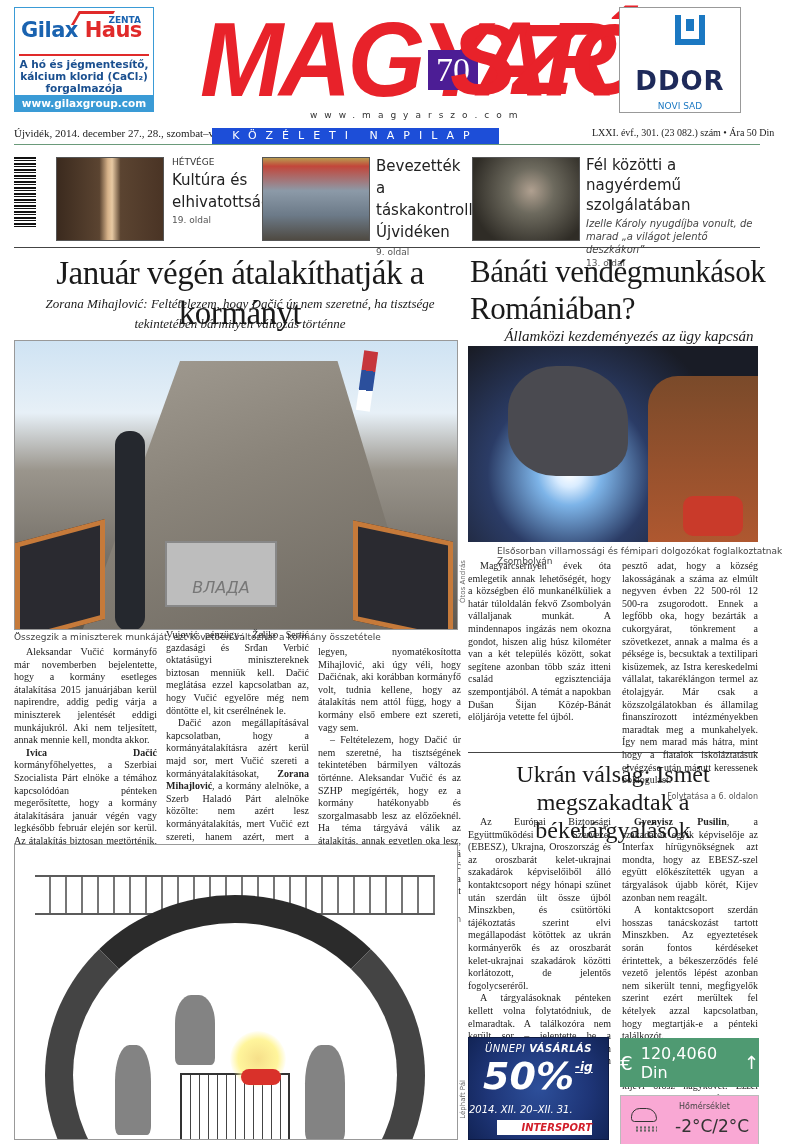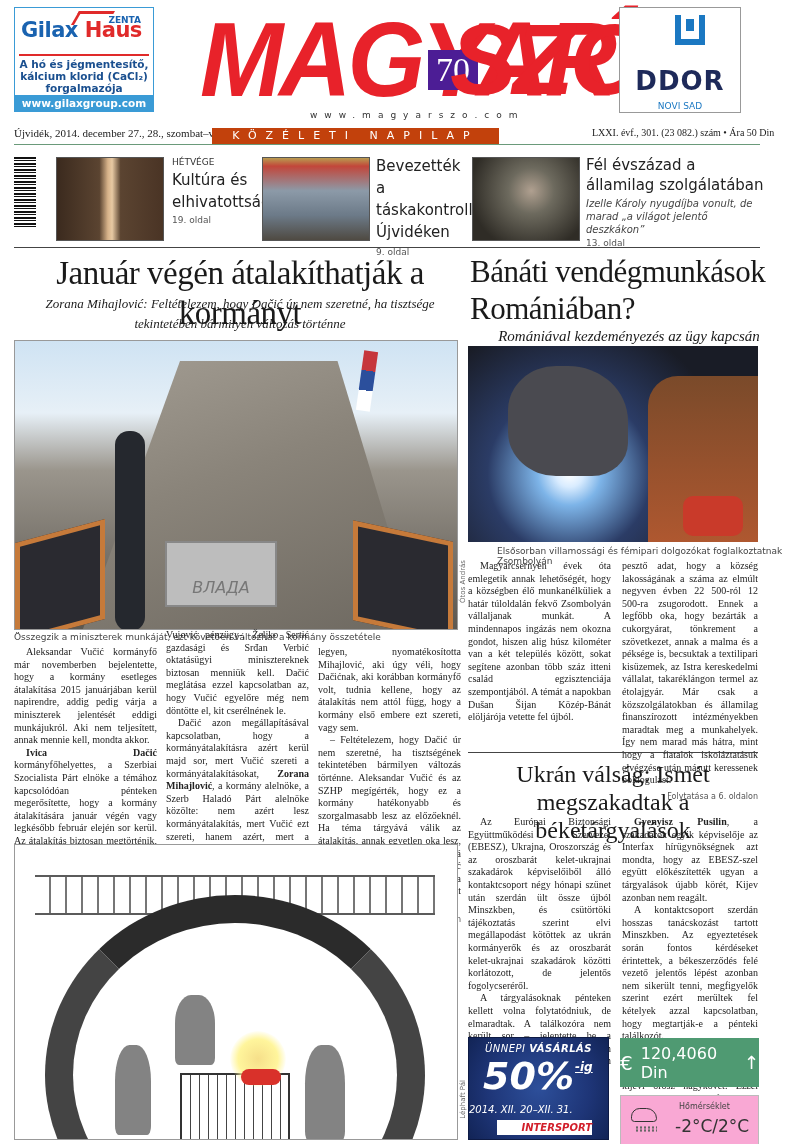--- a/index.html
+++ b/index.html
@@ -23,21 +23,21 @@
   .logo .badge70 { position: absolute; left: 228px; top: 46px; width: 50px; height: 40px; background: #4c1d95; color: #fff; font-family: "Liberation Serif", serif; font-size: 34px; line-height: 40px; text-align: center; }
   .logo .www { position: absolute; left: 110px; top: 106px; font-family: "DejaVu Sans", sans-serif; font-size: 9px; letter-spacing: 7px; color: #333; }
 
   .ad-ddor { left: 619px; top: 7px; width: 122px; height: 106px; border: 1px solid #999; background: #fff; }
   .ad-ddor .mark { position: absolute; left: 55px; top: 7px; width: 30px; height: 30px; border: 6px solid #1b78c2; border-top: none; }
   .ad-ddor .mark::before { content: ""; position: absolute; left: 5px; top: 4px; width: 8px; height: 12px; background: #1b78c2; }
   .ad-ddor .name { position: absolute; left: 0; right: 0; top: 58px; text-align: center; font-family: "DejaVu Sans", sans-serif; font-weight: bold; font-size: 26px; color: #1e2a5a; letter-spacing: 1px; }
   .ad-ddor .city { position: absolute; left: 0; right: 0; top: 93px; text-align: center; font-family: "DejaVu Sans", sans-serif; font-size: 9px; color: #1b78c2; }
 
   .dateline { left: 14px; top: 127px; font-size: 11px; color: #222; }
-  .kozbar { left: 212px; top: 128px; width: 287px; height: 16px; background: #c2410c; color: #fff; text-align: center; font-family: "DejaVu Sans", sans-serif; font-size: 11px; letter-spacing: 9px; line-height: 16px; }
+  .kozbar { left: 212px; top: 128px; width: 287px; height: 16px; background: #1d4ed8; color: #fff; text-align: center; font-family: "DejaVu Sans", sans-serif; font-size: 11px; letter-spacing: 9px; line-height: 16px; }
   .issue { left: 592px; top: 127px; font-size: 10px; color: #222; }
   .mast-rule { left: 14px; top: 144px; width: 746px; height: 1px; background: #6a9a7a; }
 
   
   .barcode { left: 14px; top: 157px; width: 22px; height: 72px; background: repeating-linear-gradient(to bottom, #111 0 2px, #fff 2px 3px, #111 3px 4px, #fff 4px 6px); }
   .teaser-img { background: #777; border: 1px solid #555; }
   .t1-img { left: 56px; top: 157px; width: 108px; height: 84px; background: linear-gradient(90deg, #3b2a1e 0%, #5b4431 40%, #d8b38a 48%, #e7c9a3 52%, #5b4431 60%, #4a3425 100%); }
   .t2-img { left: 262px; top: 157px; width: 108px; height: 84px; background: linear-gradient(180deg, #b99c50 0%, #c2463a 10%, #8c9aa8 40%, #6c7a88 70%, #4f4a42 100%); }
   .t3-img { left: 472px; top: 157px; width: 108px; height: 84px; background: radial-gradient(circle at 55% 40%, #b0a090 0%, #6d6a5e 30%, #2f2c26 80%); }
   .tsf { font-family: "DejaVu Sans", sans-serif; color: #222; }
@@ -153,21 +153,21 @@
 </div>
 
 <div class="abs teaser-img t2-img"></div>
 <div class="abs tsf" style="left:376px; top:155px; width:90px;">
   <div class="t-title">Bevezették a táskakontrollt Újvidéken</div>
   <div class="t-page" style="margin-top:4px;">9. oldal</div>
 </div>
 
 <div class="abs teaser-img t3-img"></div>
 <div class="abs tsf" style="left:586px; top:155px; width:180px;">
-  <div class="t-title" style="line-height:20px;">Fél évszázad a államilag szolgálatában</div>
+  <div class="t-title" style="line-height:20px;">Fél közötti a nagyérdemű szolgálatában</div>
   <div class="t-sub" style="margin-top:2px;">Izelle Károly nyugdíjba vonult, de marad „a világot jelentő deszkákon”</div>
   <div class="t-page" style="margin-top:2px;">13. oldal</div>
 </div>
 <div class="abs teaser-rule"></div>
 
 <h1 class="abs lead-h" style="font-weight:normal;">Január végén átalakíthatják a kormányt</h1>
 <div class="abs lead-sub">Zorana Mihajlović: Feltételezem, hogy Dačić úr nem szeretné, ha tisztsége tekintetében bármilyen változás történne</div>
 
 <div class="abs lead-photo">
   <div class="facade"></div>
@@ -200,21 +200,21 @@
   <div class="fig" style="left:100px; top:200px; width:36px; height:90px;"></div>
   <div class="fig" style="left:160px; top:150px; width:40px; height:70px;"></div>
   <div class="fig" style="left:290px; top:200px; width:40px; height:96px;"></div>
   <div class="crib"></div>
   <div class="halo"></div>
   <div class="baby"></div>
 </div>
 <div class="abs cartoon-credit">Léphaft Pál</div>
 
 <h2 class="abs r-h" style="font-weight:normal;">Bánáti vendégmunkások Romániában?</h2>
-<div class="abs r-sub">Romániával kezdeményezés az ügy kapcsán</div>
+<div class="abs r-sub">Államközi kezdeményezés az ügy kapcsán</div>
 <div class="abs weld">
   <div class="mask"></div>
   <div class="jacket"></div>
   <div class="glove"></div>
 </div>
 <div class="abs weld-caption">Elsősorban villamossági és fémipari dolgozókat foglalkoztatnak Zsombolyán</div>
 <div class="abs col r-c1">
   <p>Magyarcsernyén évek óta emlegetik annak lehetőségét, hogy a községben élő munkanélküliek a határ túloldalán fekvő Zsombolyán vállaljanak munkát. A mindennapos ingázás nem okozna gondot, hiszen alig húsz kilométer van a két település között, sokat segítene azonban több száz itteni család egzisztenciája szempontjából. A témát a napokban Dušan Šijan Közép-Bánát elöljárója vetette fel újból.</p>
 </div>
 <div class="abs col r-c2">

